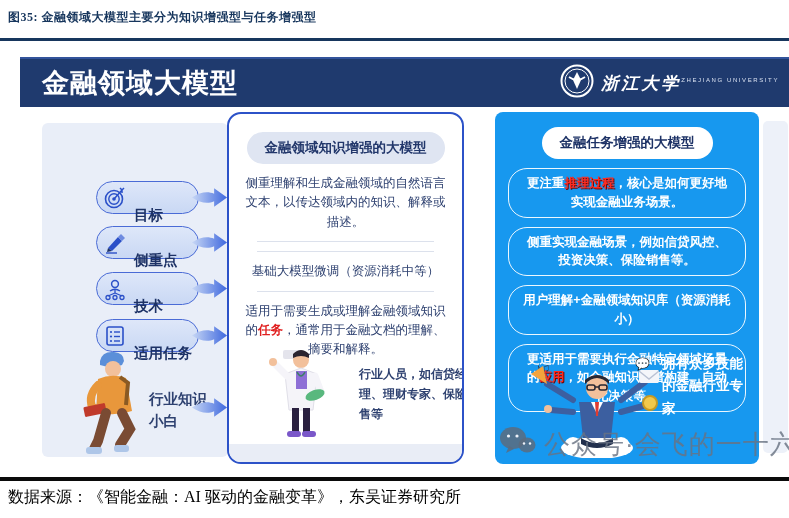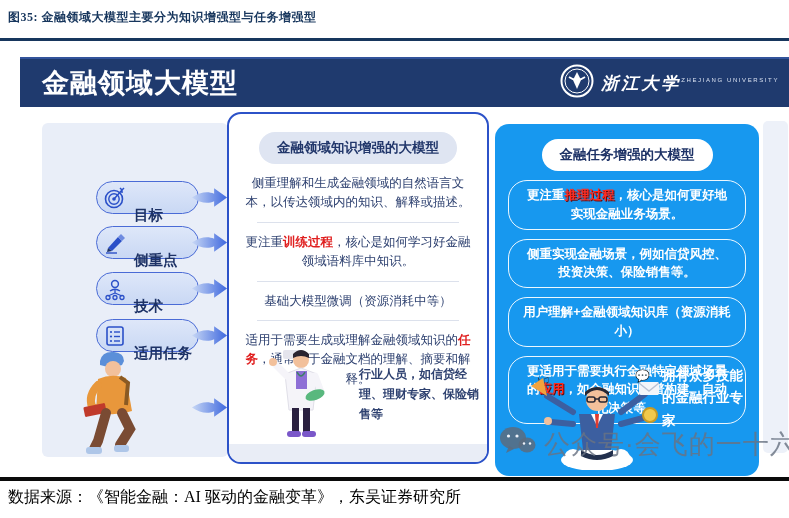--- a/index.html
+++ b/index.html
@@ -35,35 +35,35 @@
         border-radius:17px;display:flex;align-items:center;gap:7px;
         padding:0 6px;box-sizing:border-box;}
   .pill-icon{width:24px;height:24px;flex:none;display:block;}
   .pill-label{font-size:14.5px;font-weight:bold;color:#1D3266;white-space:nowrap;margin-top:36px;}
   .flow-arrow{position:absolute;width:37px;height:25px;}
   .novice-illu{position:absolute;left:50px;top:242px;}
   .novice-label{position:absolute;left:129px;top:282px;width:62px;font-size:14.5px;
                 font-weight:bold;color:#2E4170;line-height:1.5;}
 
   
-  .mid-card{position:absolute;left:207px;top:5px;width:262px;height:352px;background:#fff;
+  .mid-card{position:absolute;left:207px;top:5px;width:237px;height:352px;background:#fff;
             border:2px solid #2C52C8;border-radius:14px;box-sizing:border-box;overflow:hidden;}
   .mid-header{width:max-content;margin:18px auto 0;background:#DFE5F2;border-radius:17px;
               padding:7px 18px;font-size:13.5px;font-weight:bold;color:#22376B;}
   .mid-block{font-size:12.5px;color:#2E4170;line-height:1.55;text-align:center;
              padding:0 14px;margin-top:10px;}
   .mid-divider{border-top:1px solid #DCE1EC;margin:9px 28px 0;}
   .red-em{color:#E02020;font-weight:bold;}
   .mid-strip{position:absolute;bottom:0;left:0;right:0;height:18px;background:#E9EDF6;}
   .mid-bottom{position:absolute;left:10px;bottom:16px;display:flex;align-items:center;gap:2px;}
   .mid-audience{width:122px;font-size:12px;font-weight:bold;color:#2E4170;line-height:1.65;}
 
   
   .task-card{position:absolute;left:475px;top:5px;width:264px;height:352px;background:#1798EF;
-             border-radius:14px;overflow:hidden;margin-top:12px;}
+             border-radius:8px;overflow:hidden;}
   .task-header{width:max-content;margin:15px auto 0;background:#fff;border-radius:17px;
                padding:7px 18px;font-size:13.5px;font-weight:bold;color:#1D3266;}
   .task-block{margin:9px 13px 0;border:1.5px solid rgba(255,255,255,.92);border-radius:19px;
               padding:5px 12px;color:#fff;font-size:12.5px;line-height:1.5;
               text-align:center;font-weight:bold;}
   .red-hl{color:#FF2B1F;font-weight:bold;text-shadow:1px 1px 0 #6A0908;}
   .task-illu{position:absolute;left:22px;bottom:2px;}
   .task-audience{position:absolute;right:11px;bottom:44px;width:86px;color:#fff;
                  font-weight:bold;font-size:13.5px;line-height:1.65;}
 
@@ -178,31 +178,31 @@
         <path d="M28 30 Q42 24 56 29 L62 62 Q44 68 26 63 Z" fill="#E8973B"></path>
         <path d="M50 28 L58 34 L56 56" stroke="#8A5A23" stroke-width="4" fill="none"></path>
         <path d="M28 36 Q18 46 22 58 L34 62" stroke="#E8973B" stroke-width="8" fill="none" stroke-linecap="round"></path>
         <rect x="14" y="56" width="22" height="10" rx="1.5" fill="#C03A2B" transform="rotate(-12 25 61)"></rect>
         <path d="M36 64 L28 92 L24 100" stroke="#7A4B33" stroke-width="10" fill="none" stroke-linecap="round"></path>
         <path d="M52 64 L60 80 L50 96" stroke="#7A4B33" stroke-width="10" fill="none" stroke-linecap="round"></path>
         <rect x="16" y="98" width="16" height="7" rx="3" fill="#AEC6E8"></rect>
         <rect x="44" y="96" width="15" height="7" rx="3" fill="#AEC6E8"></rect>
       </svg>
     </div>
+    <div class="novice-label">行业知识小白</div>
     <svg class="flow-arrow" style="left:171px;top:288px" viewBox="0 0 40 26">
       <path fill="url(#arrowGrad)" d="M1,13 C10,7 18,6 25,9 L25,3 L39,13 L25,23 L25,17 C18,20 10,19 1,13 Z"></path>
       </svg>
 
     <div class="mid-card">
       <div class="mid-header">金融领域知识增强的大模型</div>
 
       <div class="mid-block">侧重理解和生成金融领域的自然语言文本，以传达领域内的知识、解释或描述。</div>
       <div class="mid-divider"></div>
 
-      <div class="mid-block"><span>更注重</span><span class="red-em">训练过程</span><span>，核心是如何学习好金融领域语料库中知识。</span></div>
       <div class="mid-divider"></div>
 
       <div class="mid-block">基础大模型微调（资源消耗中等）</div>
       <div class="mid-divider"></div>
 
       <div class="mid-block"><span>适用于需要生成或理解金融领域知识的</span><span class="red-em">任务</span><span>，通常用于金融文档的理解、摘要和解释。</span></div>
 
       <div class="mid-strip"></div>
       <div class="mid-bottom">
         <span>

